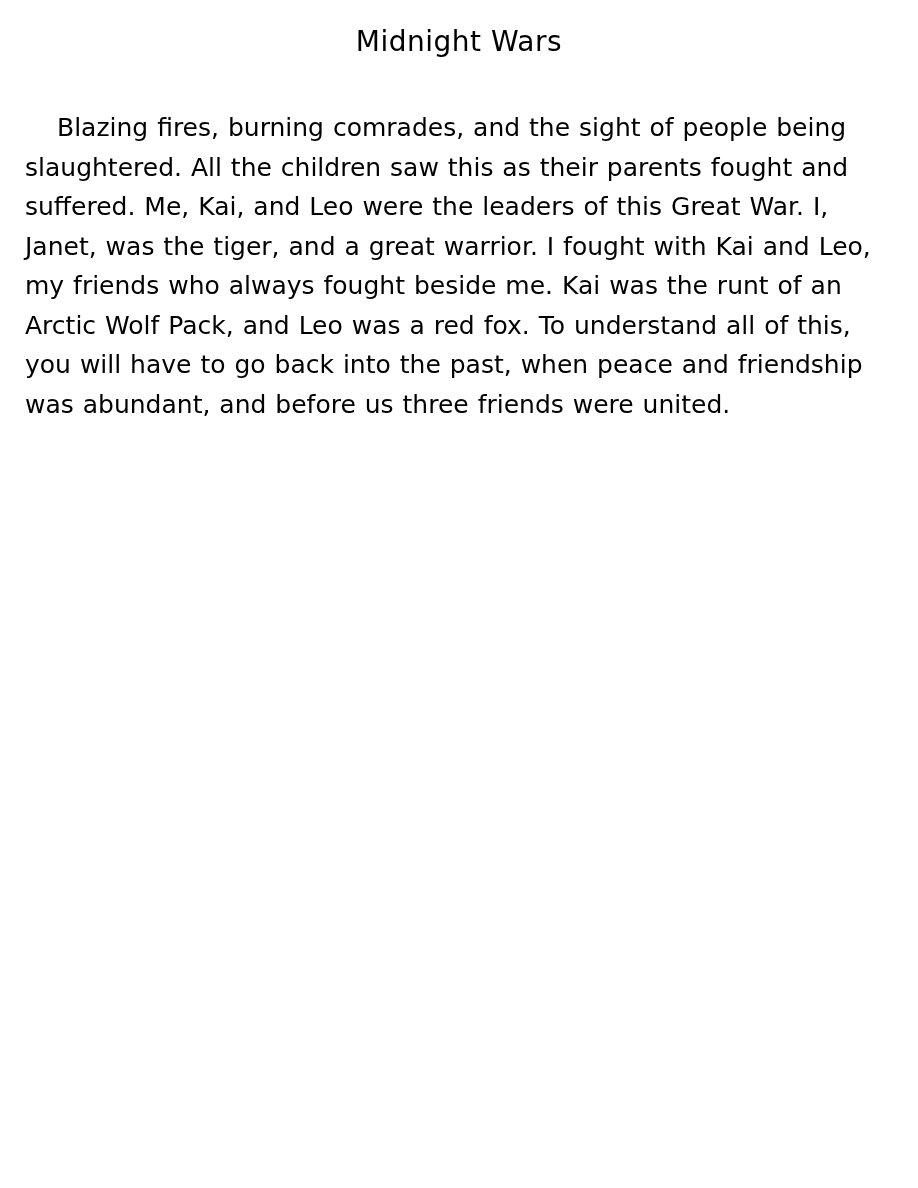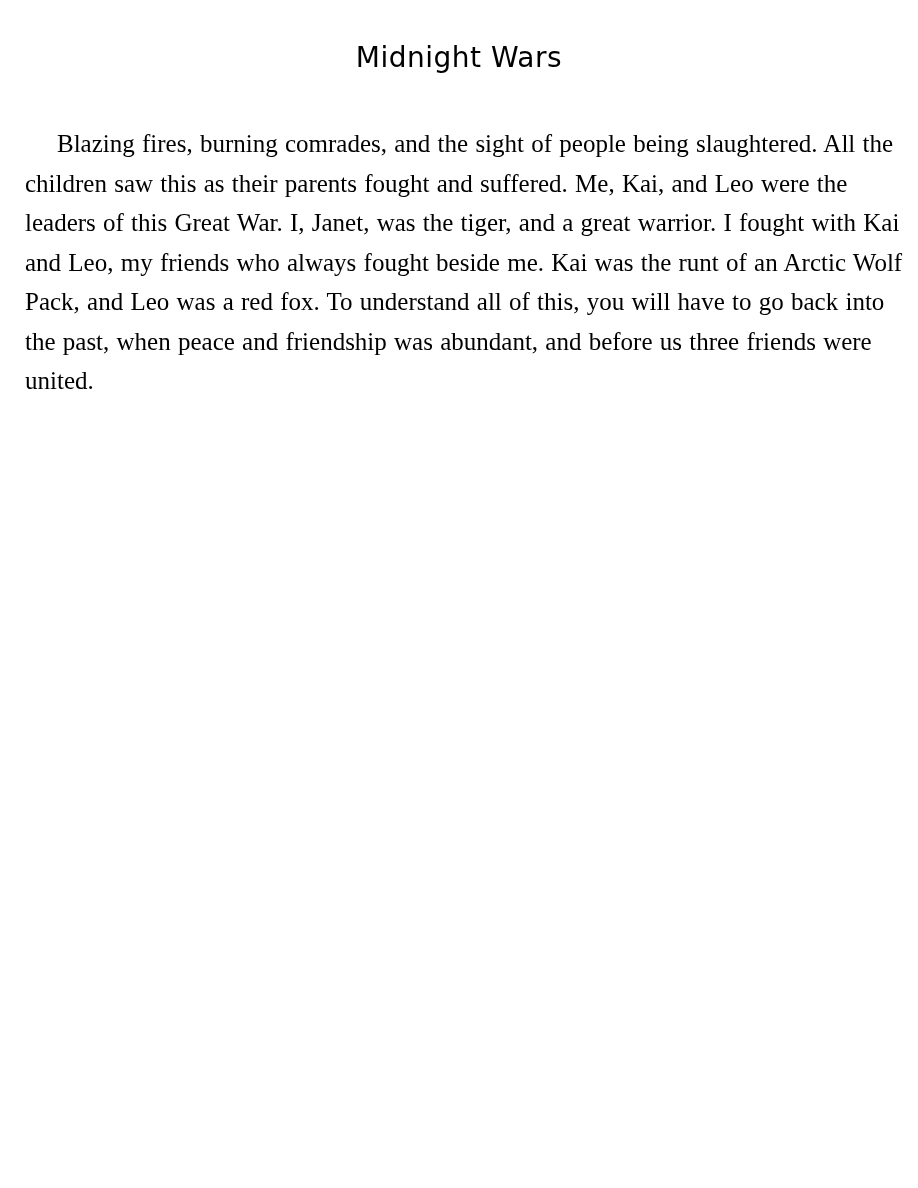--- a/index.html
+++ b/index.html
@@ -15,32 +15,31 @@
   .page {
     width: 918px;
     height: 1188px;
     background: #ffffff;
     color: #000000;
     font-family: cursive, "DejaVu Sans", sans-serif;
     box-sizing: border-box;
   }
   .doc-title {
     margin: 0;
-    padding-top: 40px;
+    padding-top: 24px;
     text-align: center;
     font-size: 28px;
     font-weight: normal;
     letter-spacing: 0.5px;
     line-height: 36px;
     color: #000000;
   }
   .doc-body {
     margin: 0;
     padding: 48px 14px 0 25px;
-    font-family: Liberation Serif, serif;
   }
   .doc-paragraph {
     margin: 0;
     font-size: 25px;
     line-height: 39.5px;
     text-indent: 32px;
     text-align: left;
     color: #000000;
     word-spacing: 1px;
   }

